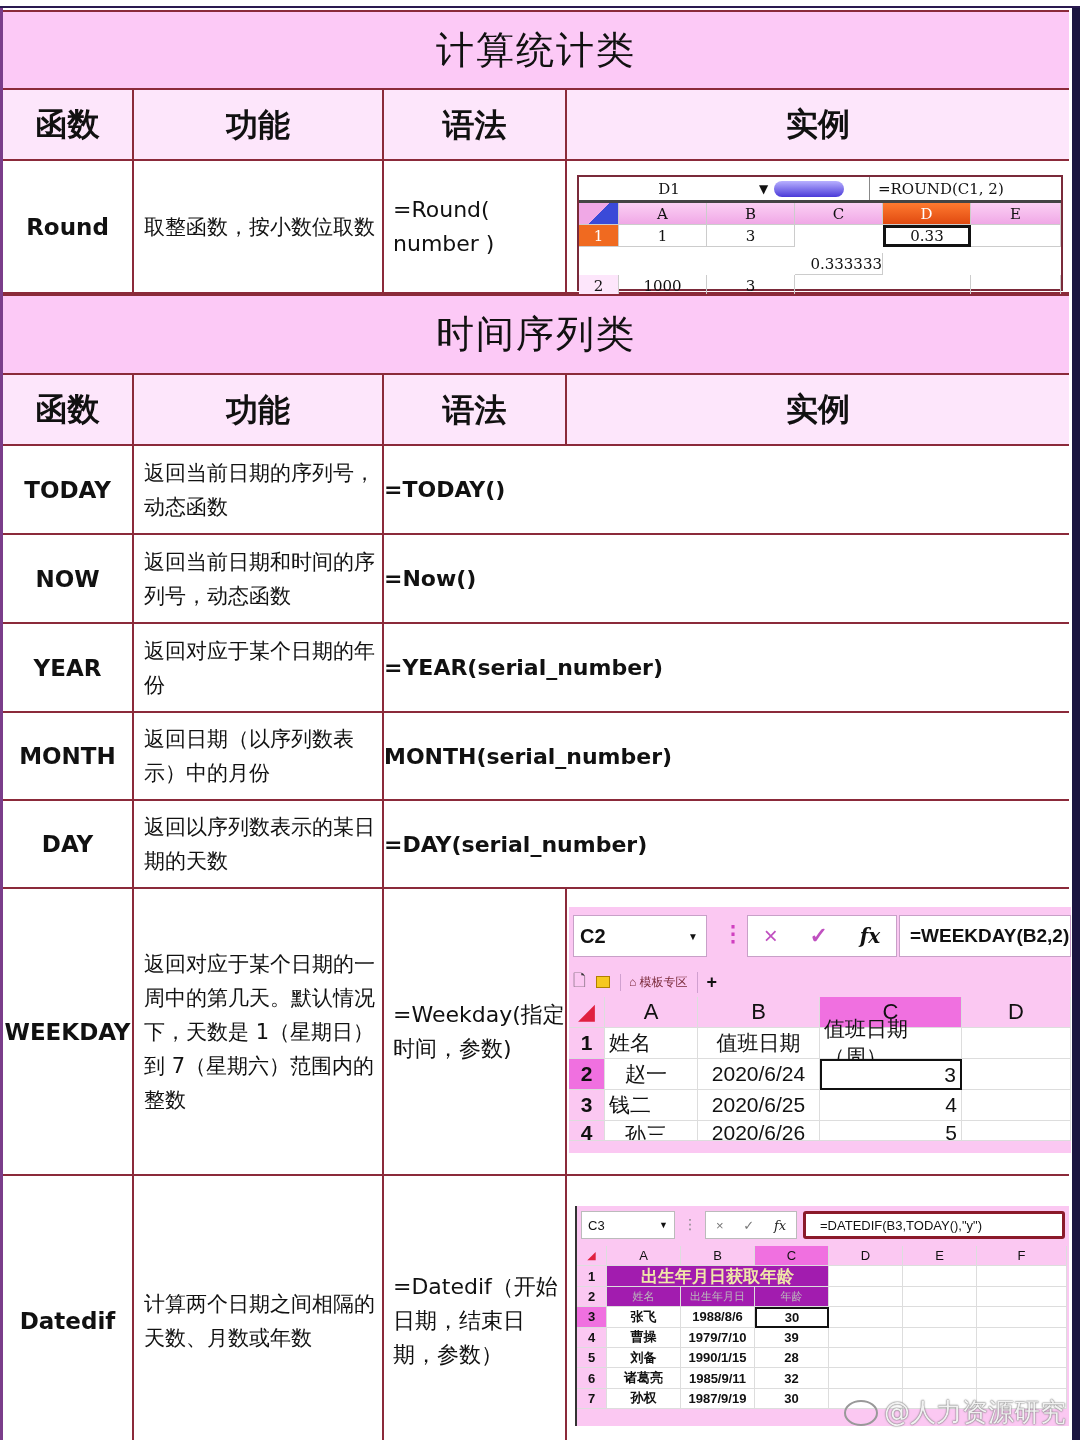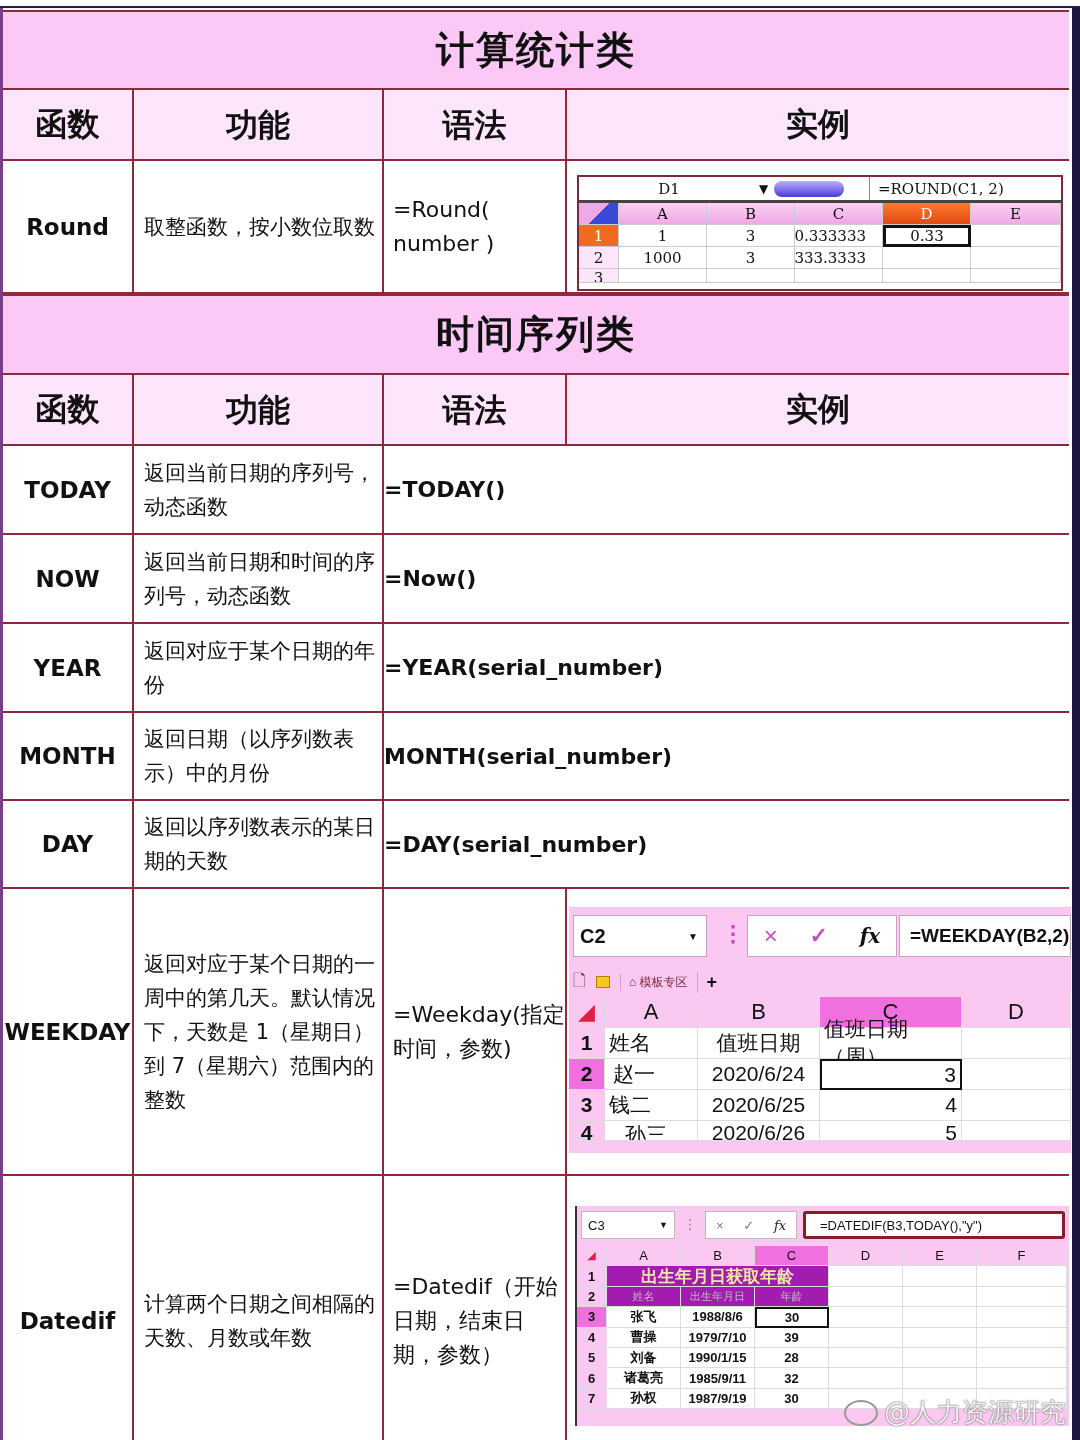--- a/index.html
+++ b/index.html
@@ -2,21 +2,21 @@
 <html><head>
 <meta charset="utf-8">
 <style>
   * { box-sizing: border-box; margin: 0; padding: 0; }
   html, body { width: 1080px; height: 1440px; overflow: hidden; background: #ffffff; }
   body { font-family: "DejaVu Sans", "Liberation Sans", sans-serif; color: #111; position: relative; }
   .frame { position: absolute; left: 0; top: 0; width: 1080px; height: 1440px; border-left: 3px solid #7a3d8a; border-right: 8px solid #1b1540; }
   .topstrip { position: absolute; left: 0; top: 0; width: 1080px; height: 8px; background: #fff; border-bottom: 2px solid #2a1a50; }
   .tbl { position: absolute; left: 3px; top: 10px; width: 1066px; }
   .row { position: absolute; left: 0; width: 1066px; border-bottom: 2px solid #8b2a3a; }
-  .sec-title { background: #fcc9f6; display: flex; align-items: center; justify-content: center; font-size: 38px; font-weight: bold; letter-spacing: 2px; border-top: 2px solid #8b2a3a; }
+  .sec-title { background: #fcc9f6; display: flex; align-items: center; justify-content: center; font-size: 38px; font-weight: normal; letter-spacing: 2px; border-top: 2px solid #8b2a3a; }
   .hdr { background: #fde6fb; }
   .cell { position: absolute; top: 0; bottom: 0; border-right: 2px solid #8b2a3a; display: flex; align-items: center; }
   .c1 { left: 0; width: 131px; justify-content: center; font-weight: bold; font-size: 23px; }
   .c2 { left: 131px; width: 250px; padding-left: 10px; font-size: 21px; line-height: 34px; }
   .c3 { left: 381px; width: 183px; padding-left: 9px; font-size: 22px; line-height: 34px; }
   .c4 { left: 564px; width: 502px; border-right: none; }
   .wide3 { left: 381px; width: 685px; border-right: none; font-size: 22px; font-weight: bold; }
   .hdr .cell { justify-content: center; font-size: 32px; font-weight: bold; padding: 12px; }
   
   .xl1 { position: absolute; left: 10px; top: 14px; width: 486px; height: 116px; border: 2px solid #7a2a3a; background: #fff; font-family: "DejaVu Serif", serif; font-size: 15px; }
@@ -26,21 +26,21 @@
   .xl1 .fxpill { width: 70px; height: 16px; border-radius: 8px; background: linear-gradient(#b8b0ff, #4a3ad8); margin-left: 6px; }
   .xl1 .formula { padding-left: 8px; border-left: 1px solid #888; height: 100%; display:flex; align-items:center; flex:1; }
   .xl-grid { display: grid; grid-template-columns: 40px 88px 88px 88px 88px 1fr; }
   .xl-grid div { height: 22px; border-right: 1px solid #ccc; border-bottom: 1px solid #ccc; display: flex; align-items: center; justify-content: center; }
   .xl-grid .ch { background: linear-gradient(#fbd0f4, #f0a8e6); }
   .xl-grid .ch.sel { background: linear-gradient(#ff7a30, #e04a10); color:#fff; }
   .xl-grid .corner { background: linear-gradient(135deg, #f0a8e6 50%, #3a4ad8 50%); }
   .xl-grid .rh { background: #fde6fb; }
   .xl-grid .rh.sel { background: #f06a20; color:#fff; }
   .xl-grid .active { border: 3px solid #111 !important; }
-  .xl-grid .num { justify-content: flex-end; padding-right: 16px; }
+  .xl-grid .num { justify-content: flex-end; padding-right: 0; margin-top: 28px; }
   
   .xl2 { position: absolute; left: 2px; top: 18px; width: 502px; height: 246px; background: #fbc8f2; font-family: "Liberation Sans", sans-serif; }
   .xl2 .bar { position: absolute; top: 8px; height: 42px; background: #fff; border: 1px solid #c8a0c8; display:flex; align-items:center; font-size: 20px; font-weight: bold; }
   .xl2 .tabs { position:absolute; top: 62px; left: 4px; height: 26px; display:flex; align-items:center; gap: 10px; font-size: 12px; color: #7a2a3a; }
   .xl2 .grid { position:absolute; top: 90px; left: 0; width: 502px; }
   .xl2 .g { display:grid; grid-template-columns: 36px 93px 122px 142px 1fr; }
   .xl2 .g div { height: 31px; border-right: 1px solid #ddd; border-bottom: 1px solid #ddd; display:flex; align-items:center; font-size: 21px; background:#fff; }
   .xl2 .g .hd { background: #fbc8f2; justify-content:center; font-size: 22px; }
   .xl2 .g .hd.sel { background: #f070e0; }
   .xl2 .g .rh { background: #fbc8f2; justify-content:center; font-weight:bold; }
@@ -200,21 +200,21 @@
             <div class="hd sel">C</div>
             <div class="hd">D</div>
 
             <div class="rh">1</div>
             <div style="padding-left:4px">姓名</div>
             <div style="justify-content:center">值班日期</div>
             <div style="padding-left:4px">值班日期（周）</div>
             <div></div>
 
             <div class="rh sel">2</div>
-            <div style="padding-left:8px">赵一</div>
+            <div style="padding-left:20px">赵一</div>
             <div style="justify-content:center">2020/6/24</div>
             <div style="justify-content:flex-end;padding-right:4px;border:2px solid #111;">3</div>
             <div></div>
 
             <div class="rh">3</div>
             <div style="padding-left:4px">钱二</div>
             <div style="justify-content:center">2020/6/25</div>
             <div style="justify-content:flex-end;padding-right:4px">4</div>
             <div></div>
 

